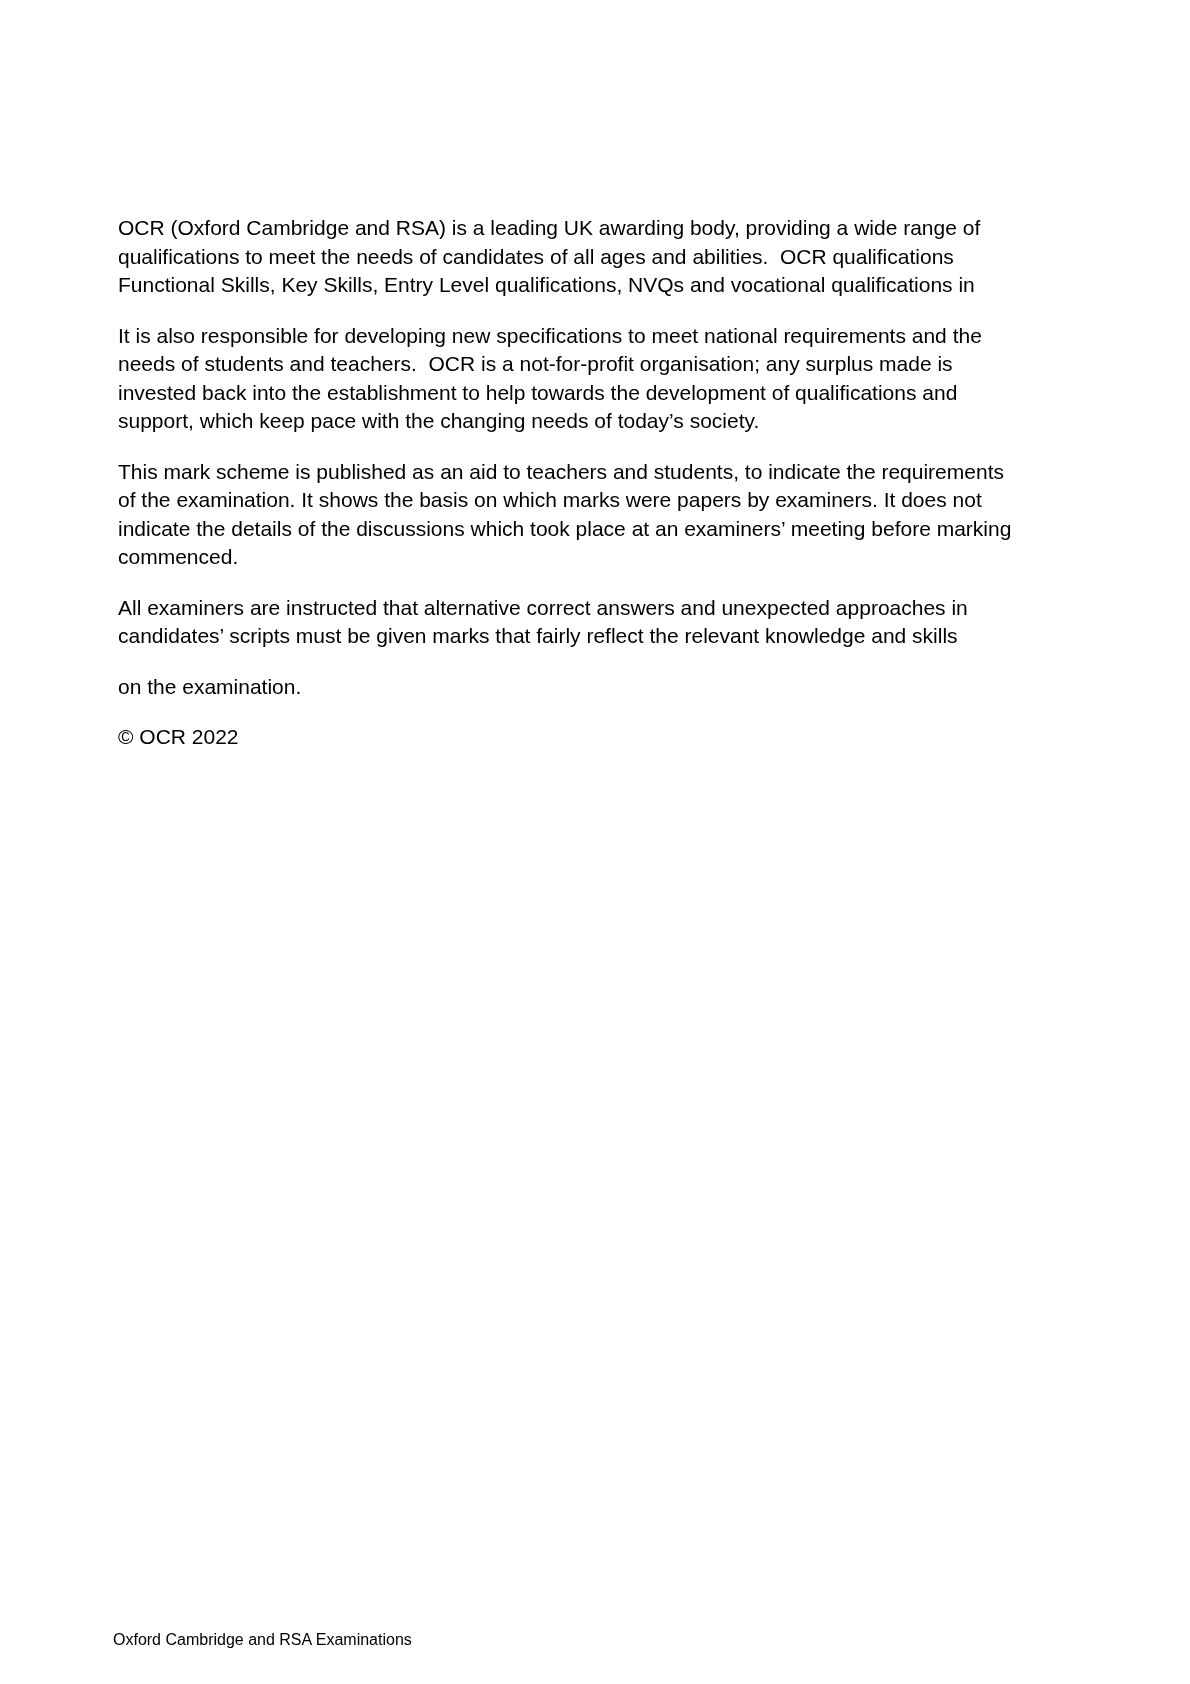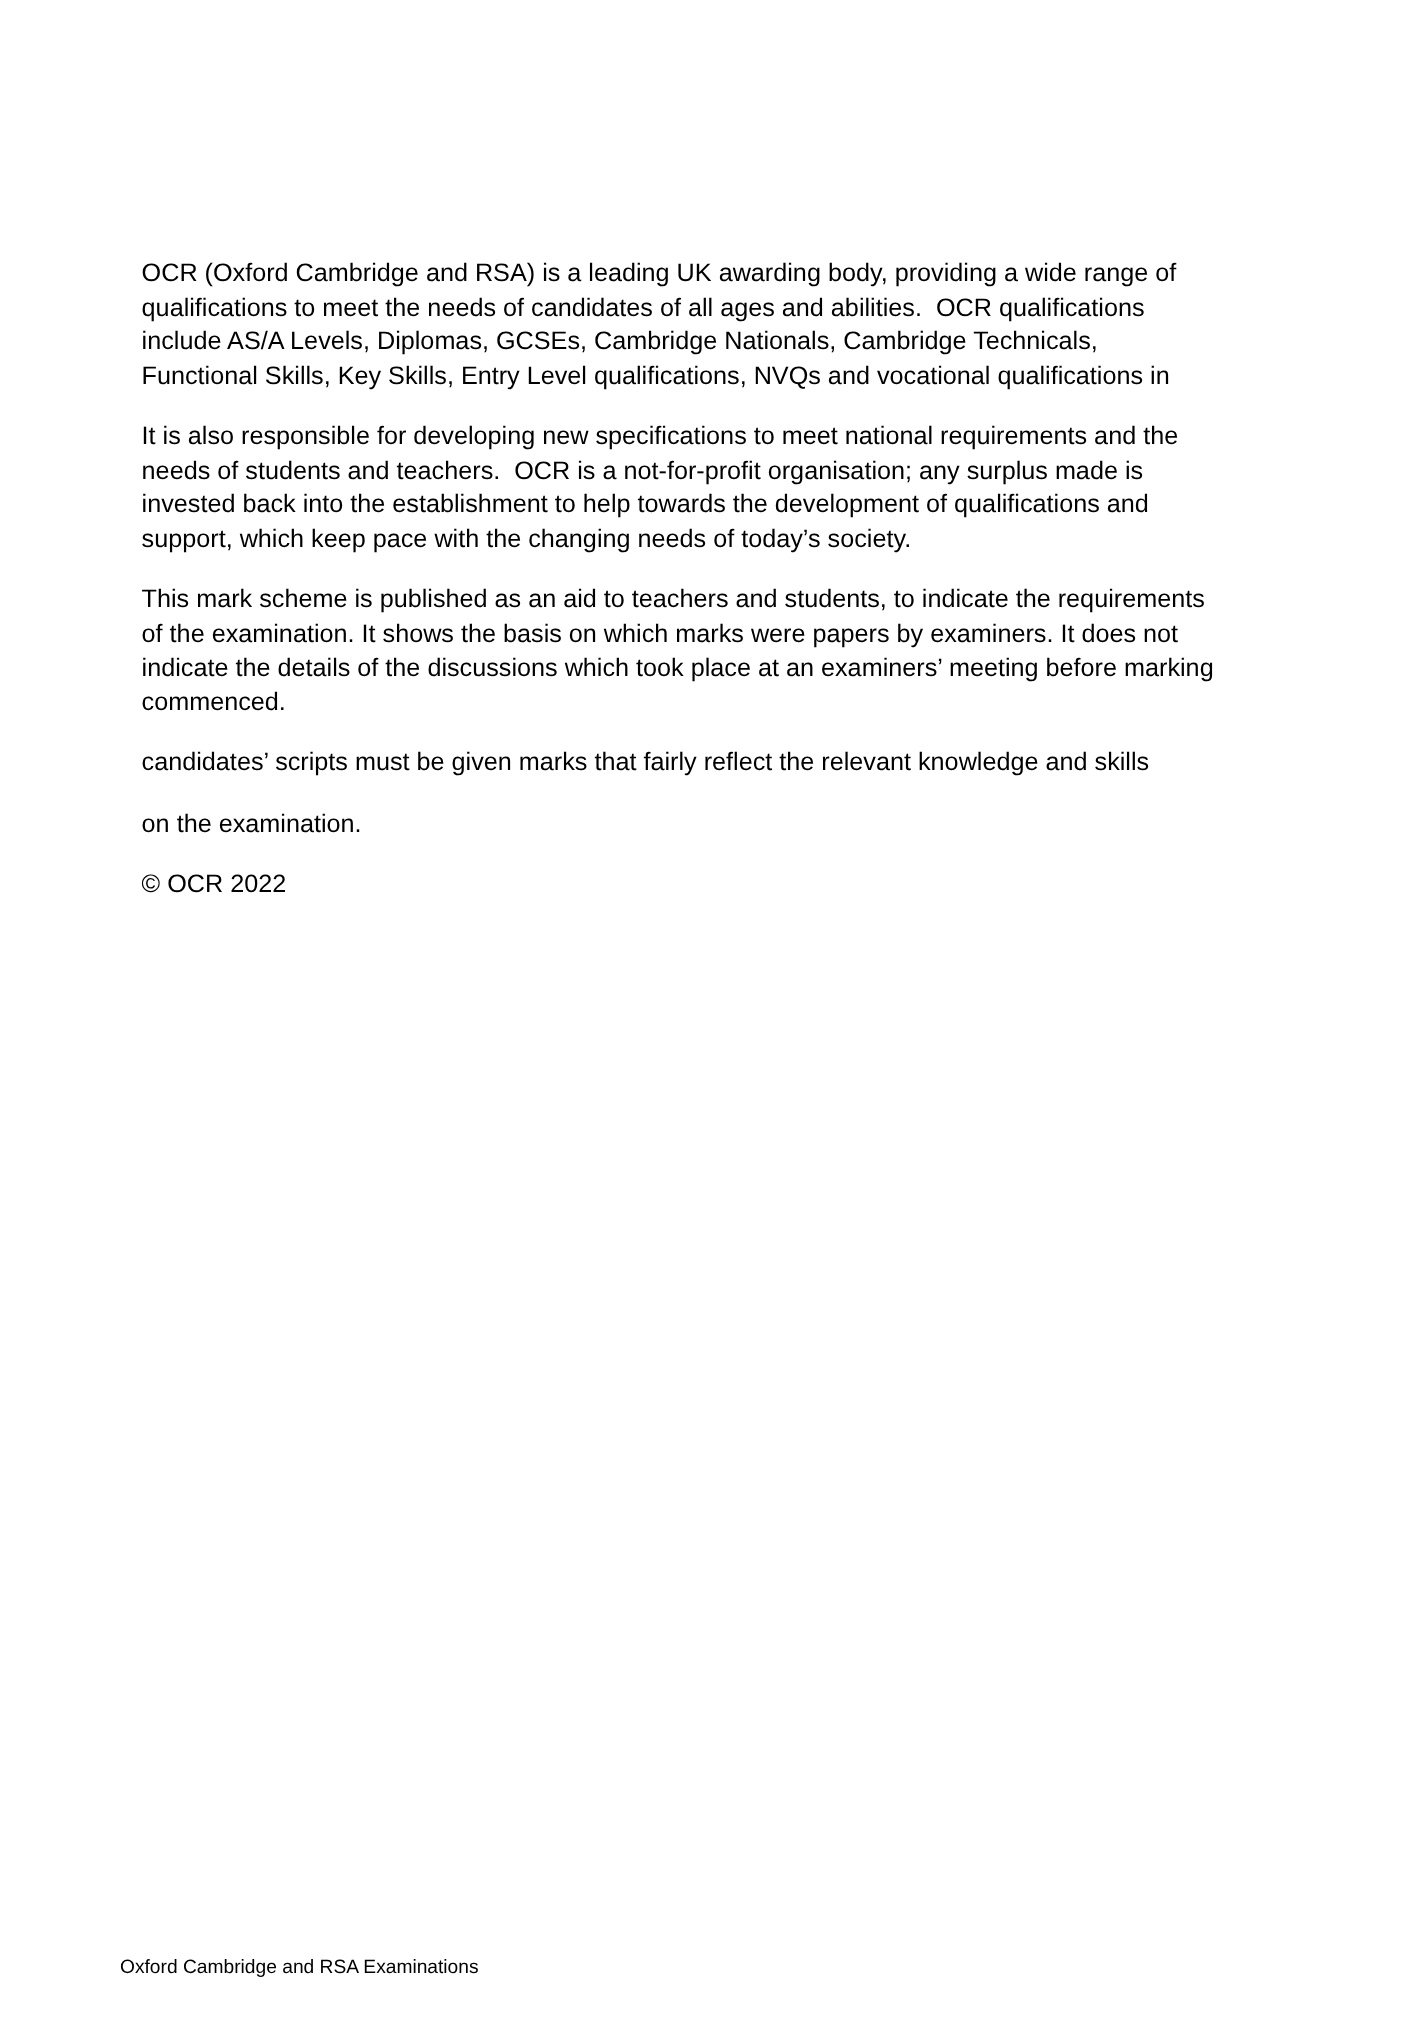--- a/index.html
+++ b/index.html
@@ -30,56 +30,56 @@
   }
   .line {
     white-space: pre;
     display: block;
   }
   .copyright {
     white-space: pre;
   }
   .footer {
     position: absolute;
-    left: 100px;
+    left: 113px;
     top: 1630px;
     font-size: 16px;
     line-height: 20px;
     white-space: pre;
   }
 </style>
 </head>
 <body>
 
 <div class="page">
 
   <div class="content">
 
     <div class="para">
       <span class="line">OCR (Oxford Cambridge and RSA) is a leading UK awarding body, providing a wide range of</span>
       <span class="line">qualifications to meet the needs of candidates of all ages and abilities.  OCR qualifications</span>
-      <span class="line">include AS/A Levels, Diplomas, GCSEs, Cambridge Nationals, Cambridge Technicals,</span>
       <span class="line">Functional Skills, Key Skills, Entry Level qualifications, NVQs and vocational qualifications in</span>
     </div>
 
     <div class="para">
       <span class="line">It is also responsible for developing new specifications to meet national requirements and the</span>
       <span class="line">needs of students and teachers.  OCR is a not-for-profit organisation; any surplus made is</span>
       <span class="line">invested back into the establishment to help towards the development of qualifications and</span>
       <span class="line">support, which keep pace with the changing needs of today’s society.</span>
     </div>
 
     <div class="para">
       <span class="line">This mark scheme is published as an aid to teachers and students, to indicate the requirements</span>
       <span class="line">of the examination. It shows the basis on which marks were papers by examiners. It does not</span>
       <span class="line">indicate the details of the discussions which took place at an examiners’ meeting before marking</span>
       <span class="line">commenced.</span>
     </div>
 
     <div class="para">
+      <span class="line">All examiners are instructed that alternative correct answers and unexpected approaches in</span>
       <span class="line">candidates’ scripts must be given marks that fairly reflect the relevant knowledge and skills</span>
     </div>
 
     <div class="para">
       <span class="line">on the examination.</span>
     </div>
 
     <div class="copyright">© OCR 2022</div>
 
   </div>

